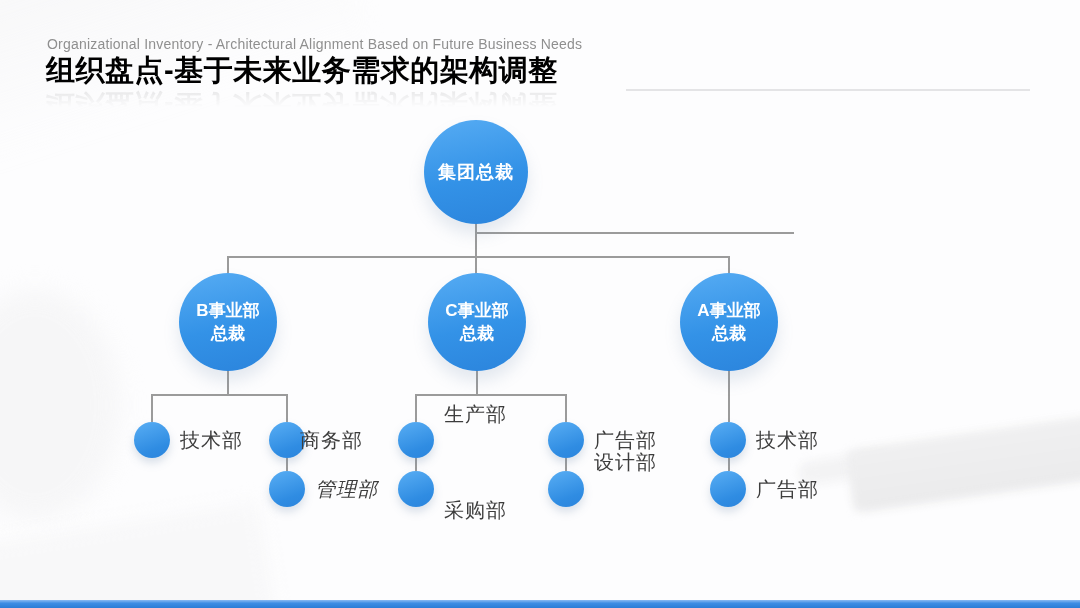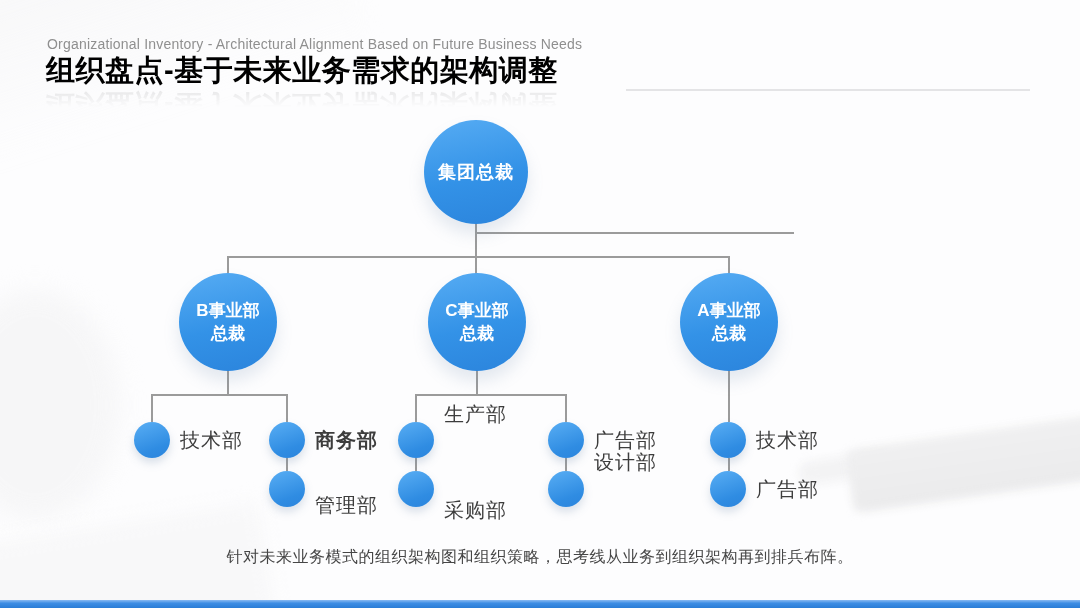--- a/index.html
+++ b/index.html
@@ -145,36 +145,35 @@
     <div class="node node-div node-div-a">B事业部
 总裁</div>
     <div class="node node-div node-div-b">C事业部
 总裁</div>
     <div class="node node-div node-div-c">A事业部
 总裁</div>
 
     <div class="dot" style="left:134px; top:422px;"></div>
     <div class="dept-label" style="left:180px; top:430px;">技术部</div>
     <div class="dot" style="left:269px; top:422px;"></div>
-    <div class="dept-label" style="left:315px; top:430px;font-weight:bold;">商务部</div>
+    <div class="dept-label" style="left:300px; top:430px;">商务部</div>
     <div class="dot" style="left:269px; top:471px;"></div>
-    <div class="dept-label" style="left:315px; top:495px;">管理部</div>
+    <div class="dept-label" style="left:315px; top:479px;font-style:italic;">管理部</div>
 
     <div class="dot" style="left:398px; top:422px;"></div>
     <div class="dept-label" style="left:444px; top:404px;">生产部</div>
     <div class="dot" style="left:398px; top:471px;"></div>
     <div class="dept-label" style="left:444px; top:500px;">采购部</div>
     <div class="dot" style="left:548px; top:422px;"></div>
     <div class="dept-label" style="left:594px; top:430px;">广告部</div>
     <div class="dot" style="left:548px; top:471px;"></div>
     <div class="dept-label" style="left:594px; top:452px;">设计部</div>
 
     <div class="dot" style="left:710px; top:422px;"></div>
     <div class="dept-label" style="left:756px; top:430px;">技术部</div>
     <div class="dot" style="left:710px; top:471px;"></div>
     <div class="dept-label" style="left:756px; top:479px;">广告部</div>
 
   </div>
 
-  <p class="footer-note">针对未来业务模式的组织架构图和组织策略，思考线从业务到组织架构再到排兵布阵。</p>
   <div class="bottom-bar"></div>
 
 </div>
 
 </body></html>

